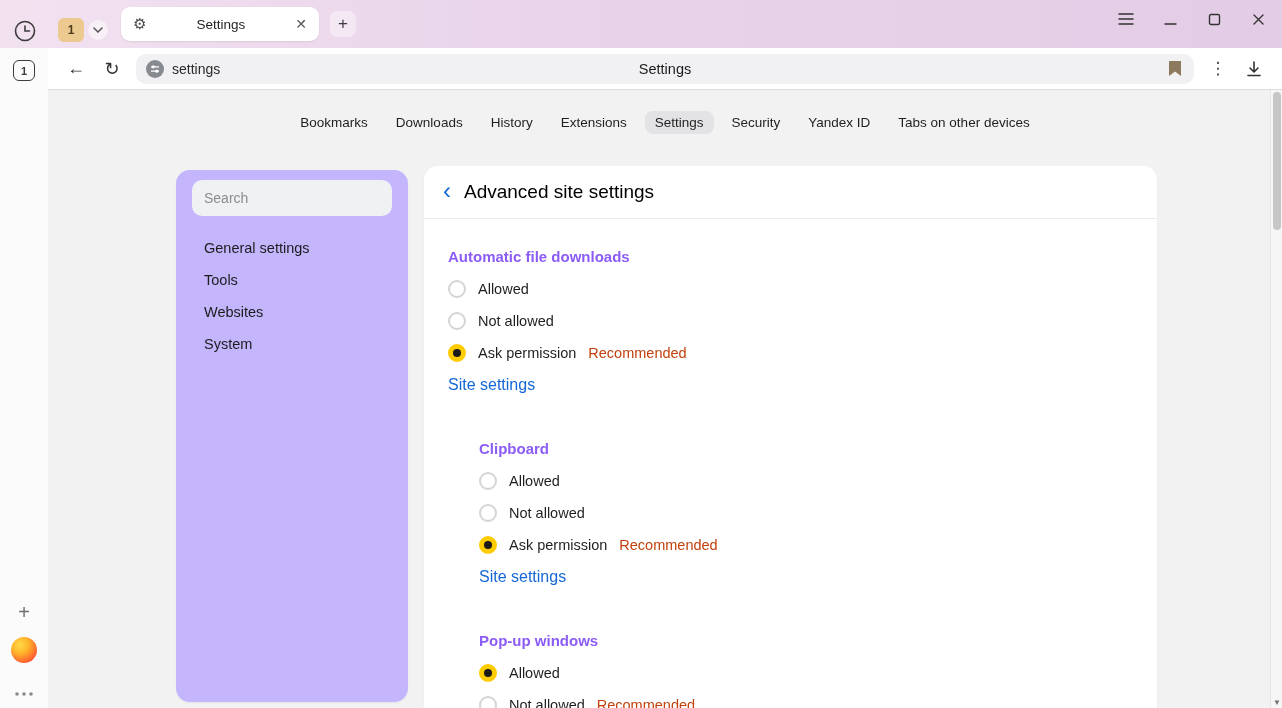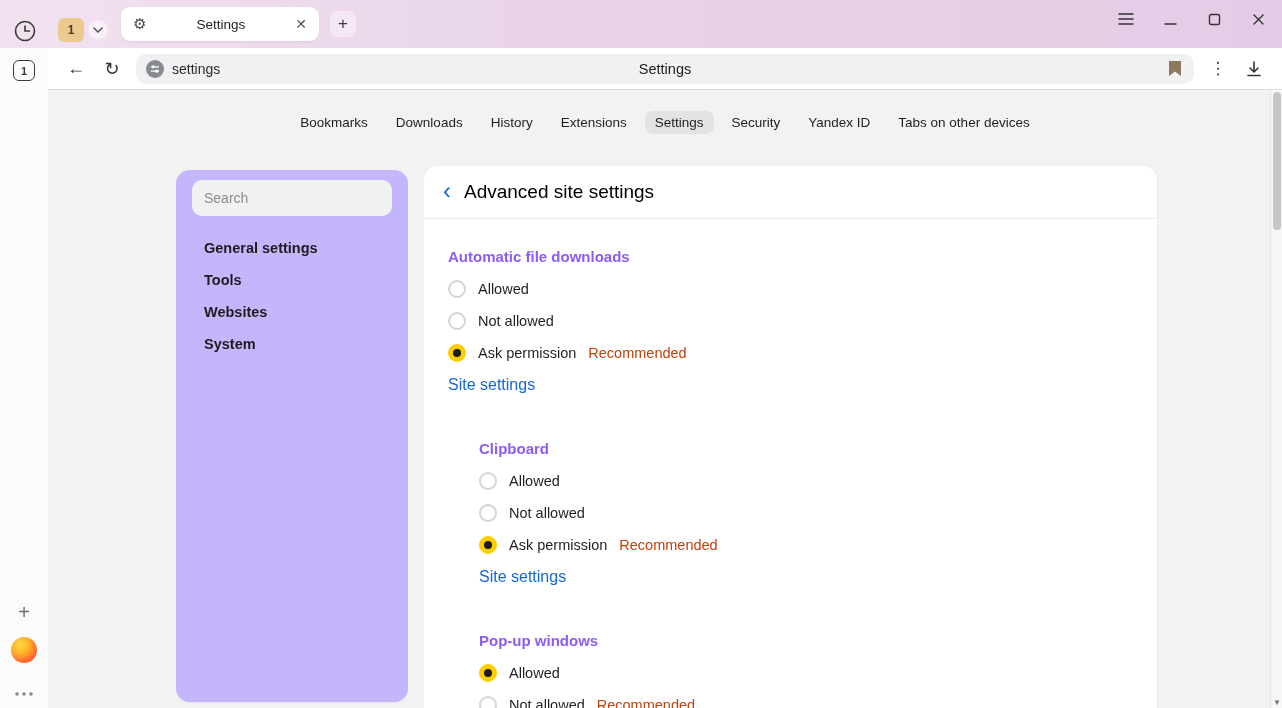--- a/index.html
+++ b/index.html
@@ -40,21 +40,21 @@
   
   .content { position:absolute; left:48px; top:90px; right:0; bottom:0; background:#f2f2f2; overflow:hidden; }
   .nav { display:flex; justify-content:center; align-items:flex-start; margin-top:21px; gap:8px; font-size:13.5px; color:#1f1f1f; }
   .nav-tab { padding:4px 10px; border-radius:8px; cursor:pointer; white-space:nowrap; }
   .nav-tab.active { background:#e3e3e6; }
 
   .card-left { position:absolute; left:128px; top:80px; width:232px; height:532px; background:#c4b5fd; border-radius:14px; box-shadow:0 1px 2px rgba(0,0,0,.05); }
   .search-input { display:block; margin:10px 16px 0; width:200px; height:36px; background:#f0f1f3; border:none; border-radius:10px; padding:0 12px; font-size:14px; color:#333; font-family:"Liberation Sans",sans-serif; outline:none; }
   .search-input::placeholder { color:#8c8c8c; }
   .menu { margin-top:16px; }
-  .menu-item { height:32px; display:flex; align-items:center; padding-left:28px; font-size:14.5px; color:#1c1c1c; cursor:pointer;font-weight:bold; }
+  .menu-item { height:32px; display:flex; align-items:center; padding-left:28px; font-size:14.5px; color:#1c1c1c; cursor:pointer; }
 
   .card-main { position:absolute; left:376px; top:76px; width:733px; height:580px; background:#fff; border-radius:14px; box-shadow:0 1px 2px rgba(0,0,0,.05); }
   .card-header { height:53px; display:flex; align-items:center; padding-left:10px; border-bottom:1px solid #ececec; }
   .back-chevron { width:26px; text-align:center; font-size:24px; color:#1467d6; cursor:pointer; line-height:1; padding-bottom:3px; }
   .card-header-title { font-size:19px; color:#000000; margin-left:4px; cursor:pointer; }
   .card-body { padding:0 24px; }
   .section { }
   .section-title { height:32px; line-height:32px; font-weight:700; font-size:15px; color:#8b5cf6; }
   .section:first-child { margin-top:22px; }
   .section + .section { margin-top:32px;margin-left:31px; }

